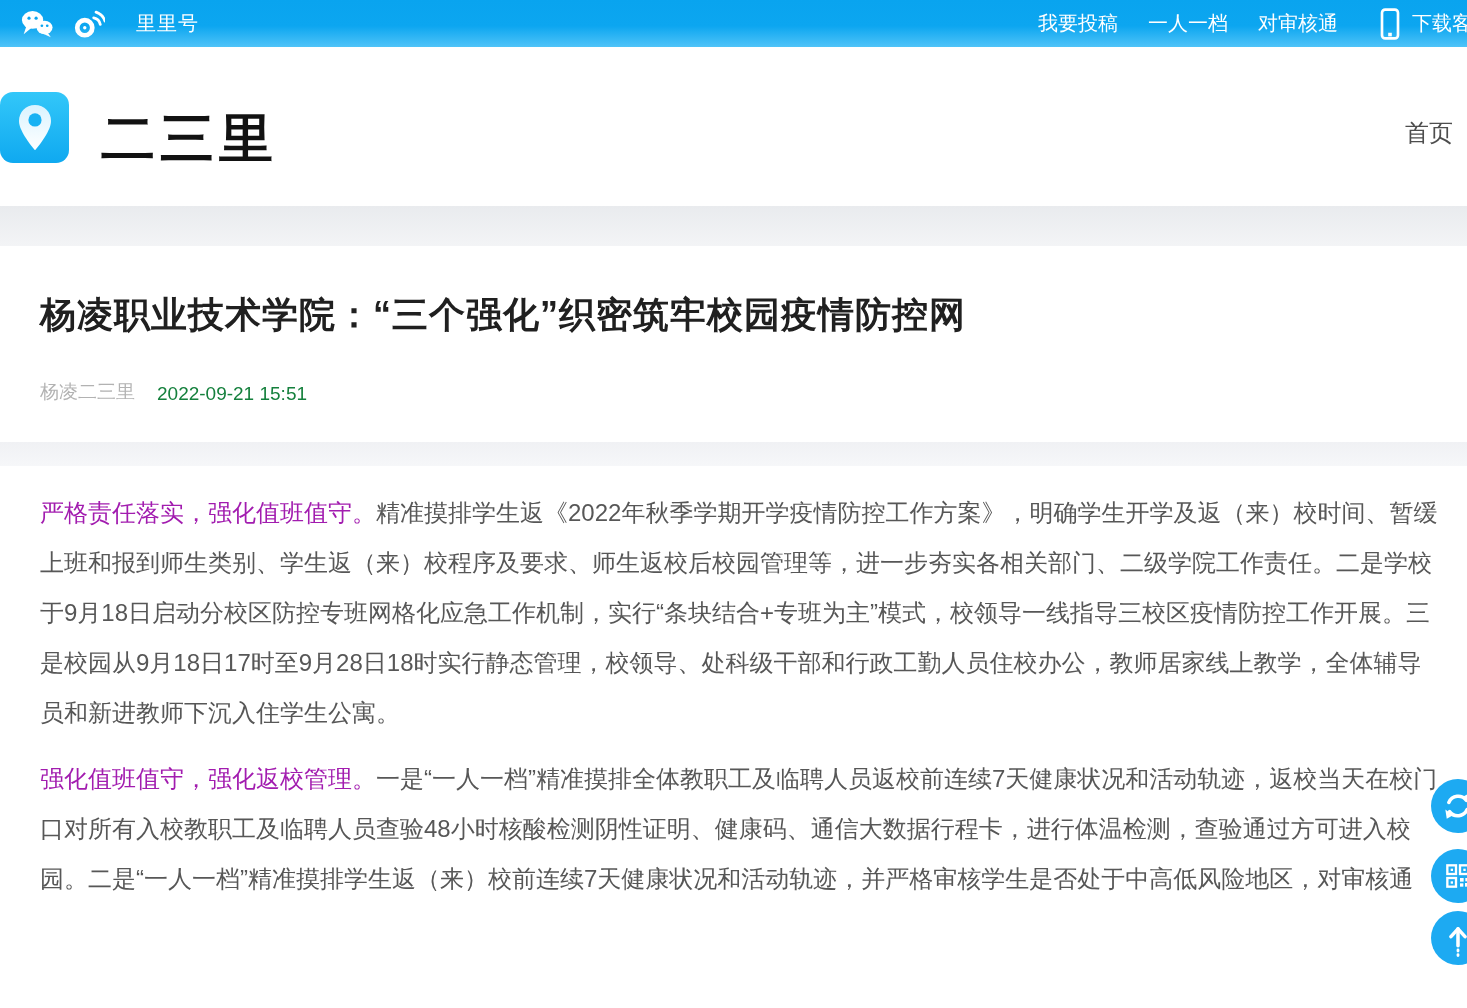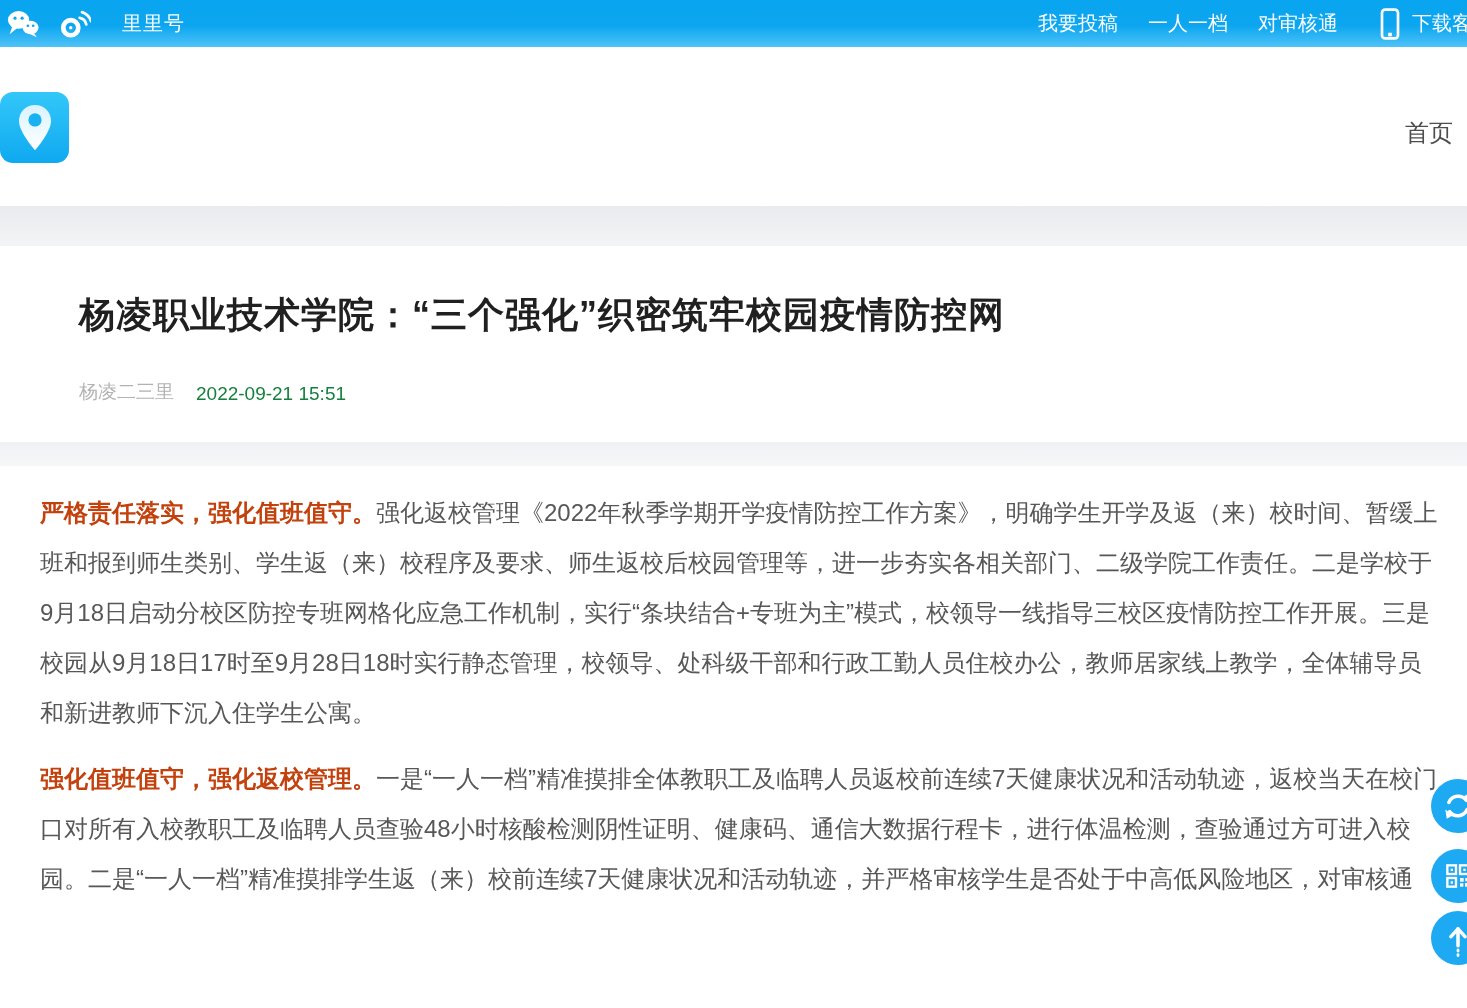--- a/index.html
+++ b/index.html
@@ -10,21 +10,21 @@
     position: relative;
   }
   
   .topbar {
     position: relative; height: 47px;
     background: linear-gradient(180deg, #09a4ef 0%, #0ca6f0 55%, #4fc3f8 100%);
     box-shadow: 0 1px 4px rgba(0,0,0,.18);
     display: flex; align-items: center;
     color: #fff;
   }
-  .topbar-left { display: flex; align-items: center; padding-left: 6px; }
+  .topbar-left { display: flex; align-items: center; padding-left: 20px; }
   .tb-icon { display: inline-flex; align-items: center; justify-content: center; width: 34px; height: 34px; }
   .tb-icon + .tb-icon { margin-left: 18px; }
   .topbar-brand { margin-left: 30px; font-size: 20px; letter-spacing: 1px; }
   .topbar-right {
     position: absolute; left: 1038px; top: 0; height: 47px;
     display: flex; align-items: center; white-space: nowrap;
   }
   .topbar-link { font-size: 20px; color: #fff; text-decoration: none; margin-right: 30px; }
   .topbar-download { display: flex; align-items: center; margin-left: 12px; }
   .topbar-download .label { font-size: 20px; margin-left: 12px; }
@@ -42,35 +42,35 @@
     font-size: 54px; font-weight: 900; color: #121212; letter-spacing: 5px;
   }
   .nav-home {
     position: absolute; right: 14px; top: 70px;
     font-size: 24px; color: #4d4d4d; text-decoration: none;
   }
   
   .band1 { height: 40px; background: linear-gradient(180deg, #e9ebee 0%, #f3f4f6 100%); }
   .band2 { height: 24px; background: linear-gradient(180deg, #f0f1f4 0%, #f6f7f9 100%); }
   
-  .title-block { height: 196px; background: #fff; padding: 46px 40px 0 40px; margin-left: 39px; }
+  .title-block { height: 196px; background: #fff; padding: 46px 40px 0 40px; }
   .article-title {
     font-size: 36px; font-weight: 700; color: #202020; letter-spacing: 1px;
     line-height: 1.25;
   }
   .byline { margin-top: 42px; display: flex; align-items: flex-end; font-size: 19px; }
   .byline .author { color: #b2b2b2; cursor: pointer; }
   .byline .time { color: #15803d; margin-left: 22px; }
   
   .article-body {
     padding: 22px 26px 0 40px;
     font-size: 24px; line-height: 50px; color: #575757;
   }
   .article-body p + p { margin-top: 16px; }
-  .article-body .lead { font-weight: 700; color: #c2410c; }
+  .article-body .lead { font-weight: 400; color: #a21caf; }
   
   .fab {
     position: absolute; left: 1431px; width: 54px; height: 54px;
     border-radius: 50%; background: #1daaf2;
     display: flex; align-items: center; justify-content: center;
     cursor: pointer;
   }
   .fab-refresh { top: 779px; }
   .fab-qr { top: 849px; }
   .fab-top { top: 911px; }
@@ -126,37 +126,38 @@
           <linearGradient id="ping" x1="0" y1="0" x2="0" y2="1">
             <stop offset="0" stop-color="#d9f3ff"></stop>
             <stop offset="1" stop-color="#ffffff"></stop>
           </linearGradient>
         </defs>
         <path d="M20 2 C10 2 3 9.5 3 19 C3 31 20 50 20 50 C20 50 37 31 37 19 C37 9.5 30 2 20 2 Z" fill="url(#ping)"></path>
         <circle cx="20" cy="18" r="7" fill="#18b2f3"></circle>
       </svg>
     </span>
   </div>
+  <div class="logo-text">二三里</div>
   <a class="nav-home" href="#">首页</a>
 </div>
 
 <div class="band1"></div>
 
 <div class="title-block">
   <h1 class="article-title">杨凌职业技术学院：“三个强化”织密筑牢校园疫情防控网</h1>
   <div class="byline">
     <span class="author">杨凌二三里</span>
     <span class="time">2022-09-21 15:51</span>
   </div>
 </div>
 
 <div class="band2"></div>
 
 <div class="article-body">
-  <p><span class="lead">严格责任落实，强化值班值守。</span><span>强化返校管理《2022年秋季学期开学疫情防控工作方案》，明确学生开学及返（来）校时间、暂缓上班和报到师生类别、学生返（来）校程序及要求、师生返校后校园管理等，进一步夯实各相关部门、二级学院工作责任。二是学校于9月18日启动分校区防控专班网格化应急工作机制，实行“条块结合+专班为主”模式，校领导一线指导三校区疫情防控工作开展。三是校园从9月18日17时至9月28日18时实行静态管理，校领导、处科级干部和行政工勤人员住校办公，教师居家线上教学，全体辅导员和新进教师下沉入住学生公寓。</span></p>
+  <p><span class="lead">严格责任落实，强化值班值守。</span><span>精准摸排学生返《2022年秋季学期开学疫情防控工作方案》，明确学生开学及返（来）校时间、暂缓上班和报到师生类别、学生返（来）校程序及要求、师生返校后校园管理等，进一步夯实各相关部门、二级学院工作责任。二是学校于9月18日启动分校区防控专班网格化应急工作机制，实行“条块结合+专班为主”模式，校领导一线指导三校区疫情防控工作开展。三是校园从9月18日17时至9月28日18时实行静态管理，校领导、处科级干部和行政工勤人员住校办公，教师居家线上教学，全体辅导员和新进教师下沉入住学生公寓。</span></p>
   <p><span class="lead">强化值班值守，强化返校管理。</span><span>一是“一人一档”精准摸排全体教职工及临聘人员返校前连续7天健康状况和活动轨迹，返校当天在校门口对所有入校教职工及临聘人员查验48小时核酸检测阴性证明、健康码、通信大数据行程卡，进行体温检测，查验通过方可进入校园。二是“一人一档”精准摸排学生返（来）校前连续7天健康状况和活动轨迹，并严格审核学生是否处于中高低风险地区，对审核通</span></p>
 </div>
 
 <div class="fab fab-refresh">
   <span style="display:inline-flex;">
     <svg width="38" height="38" viewBox="0 0 54 54">
       <path d="M14 22 A 14.5 14.5 0 0 1 39 19" fill="none" stroke="#fff" stroke-width="5" stroke-linecap="round"></path>
       <polygon points="34,14 45,22 43,9" fill="#fff"></polygon>
       <path d="M40 32 A 14.5 14.5 0 0 1 15 35" fill="none" stroke="#fff" stroke-width="5" stroke-linecap="round"></path>
       <polygon points="20,40 9,32 11,45" fill="#fff"></polygon>

